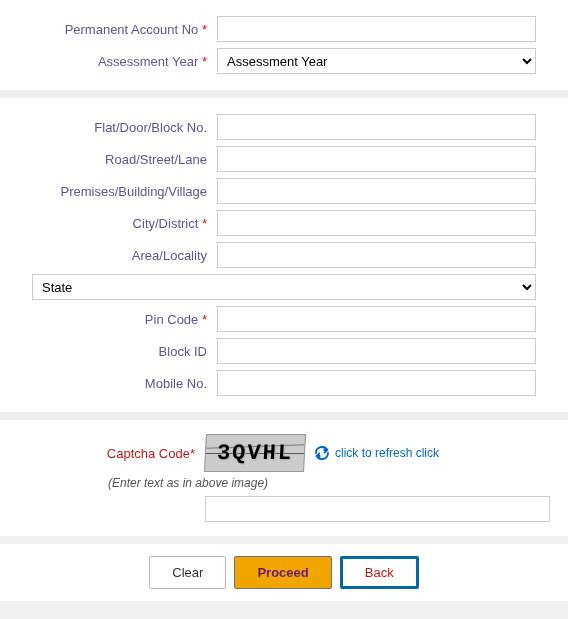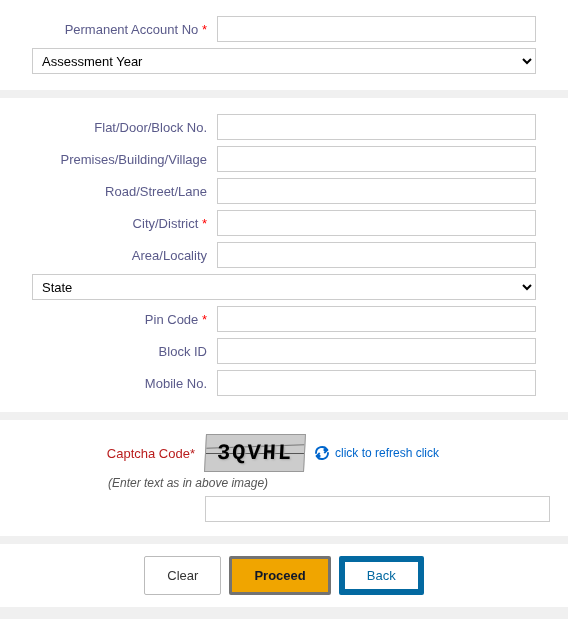--- a/index.html
+++ b/index.html
@@ -166,68 +166,71 @@
     }
 
     .btn-clear {
       background: #fff;
       color: #333;
       border: 1px solid #bbb;
     }
 
     .btn-proceed {
       background: #f0a500;
-      color: #0f172a;
-      border: 3px solid #737373;
+      color: #701a75;
+      border: 1px solid #737373;
       font-weight: bold;
     }
 
     .btn-back {
       background: #fff;
-      color: #0369a1;
-      border: 6px solid #0369a1;
+      color: #b91c1c;
+      border: 3px solid #0369a1;
     }
   </style>
 </head>
 <body>
 
 <div class="section">
   <div class="form-row">
     <label class="form-label">
       <span>Permanent Account No</span><span class="required"> *</span>
     </label>
     <input type="text" class="form-control" style="">
   </div>
   <div class="form-row">
+    <label class="form-label">
+      <span>Assessment Year</span><span class="required"> *</span>
+    </label>
     <select class="form-control">
       <option>Assessment Year</option>
       <option>2023-24</option>
       <option>2022-23</option>
       <option>2021-22</option>
       <option>2020-21</option>
     </select>
   </div>
 </div>
 
 <div class="section">
   <div class="form-row">
     <label class="form-label">
       <span>Flat/Door/Block No.</span>
     </label>
     <input type="text" class="form-control" style="">
   </div>
   <div class="form-row">
     <label class="form-label">
+      <span>Road/Street/Lane</span>
+    </label>
+    <input type="text" class="form-control" style="">
+  </div>
+  <div class="form-row">
+    <label class="form-label">
       <span>Premises/Building/Village</span>
-    </label>
-    <input type="text" class="form-control" style="">
-  </div>
-  <div class="form-row">
-    <label class="form-label">
-      <span>Road/Street/Lane</span>
     </label>
     <input type="text" class="form-control" style="">
   </div>
   <div class="form-row">
     <label class="form-label">
       <span>City/District</span><span class="required"> *</span>
     </label>
     <input type="text" class="form-control" style="">
   </div>
   <div class="form-row">

